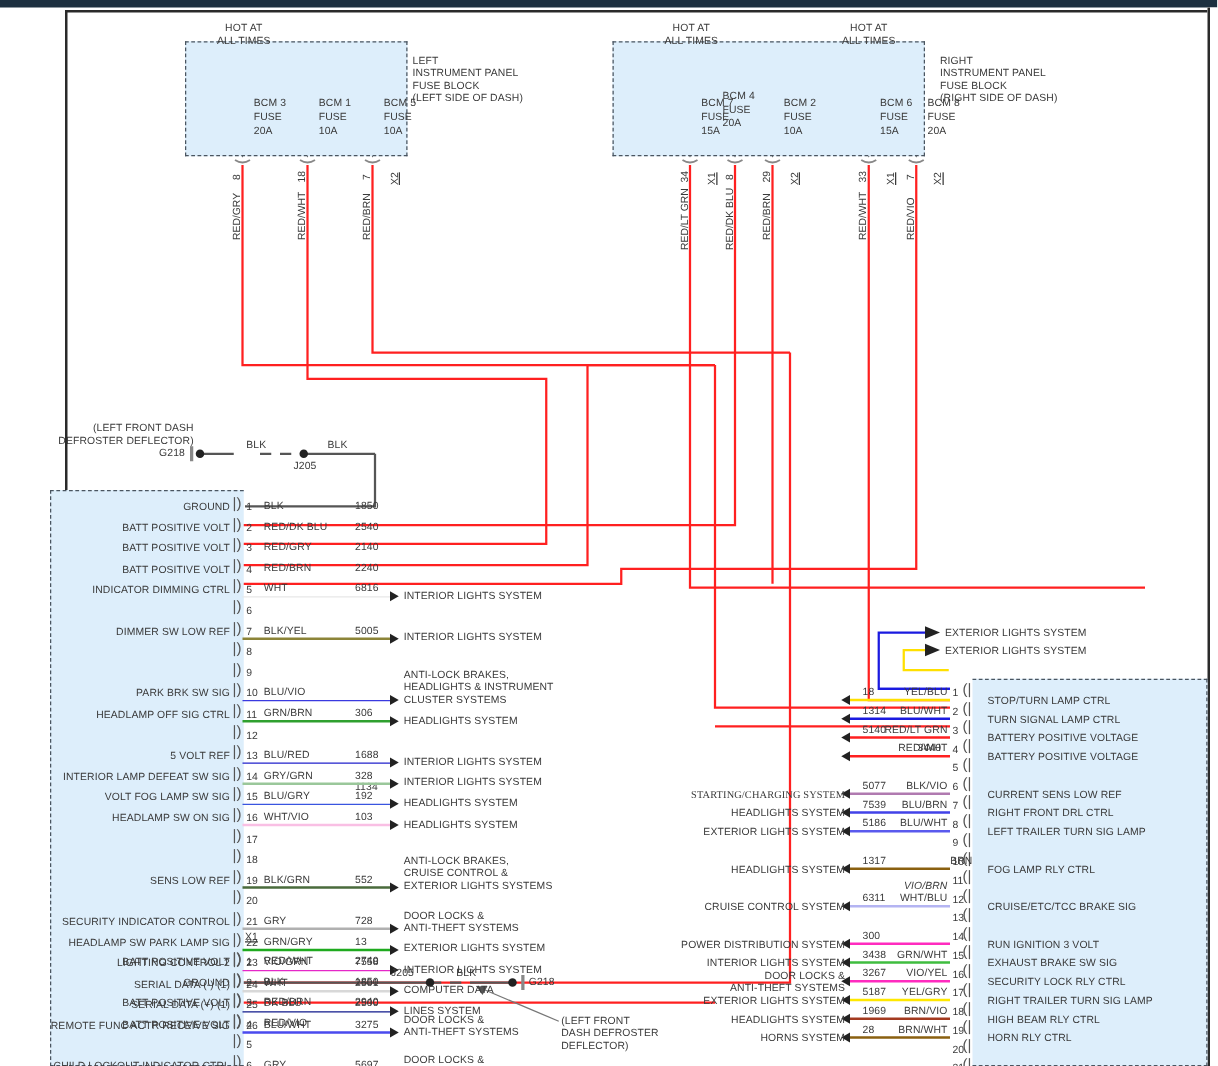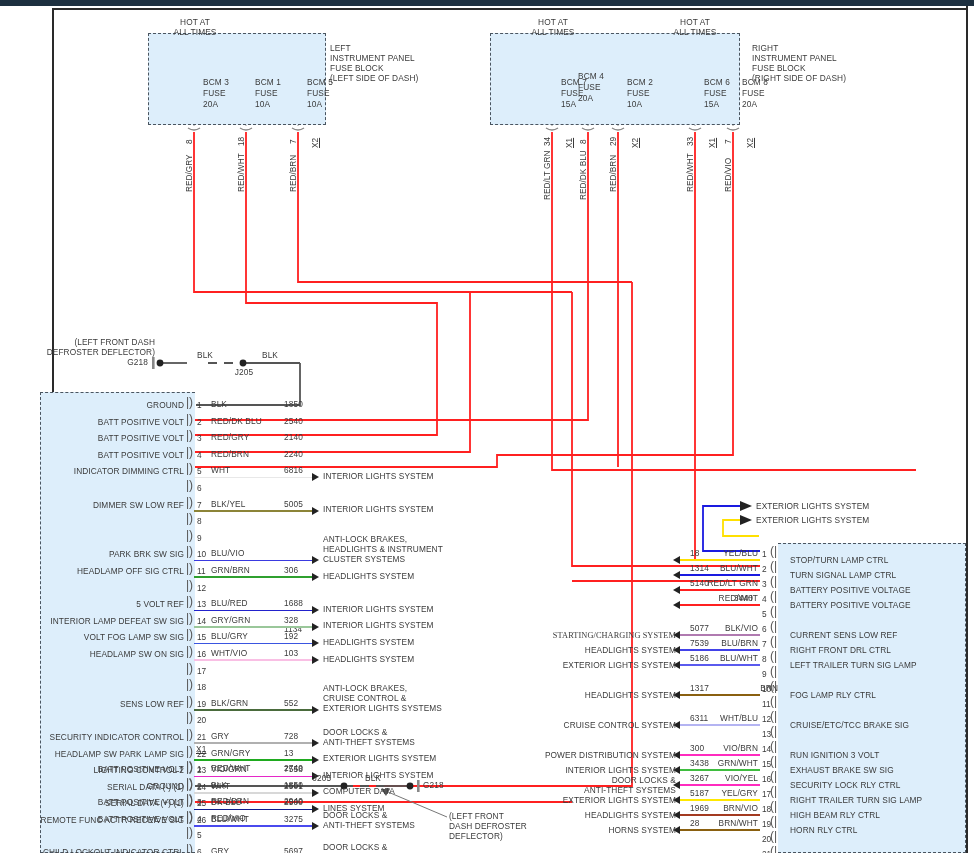--- a/index.html
+++ b/index.html
@@ -506,21 +506,21 @@
       <div class="lbl" style="left:690px;top:714px;">6311</div>
       <div class="lbl r" style="left:700px;top:714px;width:58px;">WHT/BLU</div>
       <div class="lbl" style="left:790px;top:721px;">CRUISE/ETC/TCC BRAKE SIG</div>
       <div class="hw" style="left:680px;top:724.4px;width:80px;background:#b4b4f2;"></div>
       <div class="arrow lt" style="left:673px;top:721px;"></div>
       <div class="pinbr" style="left:770px;top:724px;font-size:12px;color:#555;">(|</div>
       <div class="num" style="left:762px;top:729px;">13</div>
       <div class="pinbr" style="left:770px;top:739px;font-size:12px;color:#555;">(|</div>
       <div class="num" style="left:762px;top:744px;">14</div>
       <div class="lbl" style="left:690px;top:744px;">300</div>
-      <div class="lbl r" style="left:700px;top:744px;width:58px;">VIO/BRN</div>
+      <div class="lbl r" style="left:700px;top:704px;width:58px;font-style:italic;">VIO/BRN</div>
       <div class="lbl" style="left:790px;top:751px;">RUN IGNITION 3 VOLT</div>
       <div class="hw" style="left:680px;top:754.4px;width:80px;background:#ff2bbf;"></div>
       <div class="arrow lt" style="left:673px;top:751px;"></div>
       <div class="pinbr" style="left:770px;top:754px;font-size:12px;color:#555;">(|</div>
       <div class="num" style="left:762px;top:759px;">15</div>
       <div class="lbl" style="left:690px;top:759px;">3438</div>
       <div class="lbl r" style="left:700px;top:759px;width:58px;">GRN/WHT</div>
       <div class="lbl" style="left:790px;top:766px;">EXHAUST BRAKE SW SIG</div>
       <div class="hw" style="left:680px;top:769.4px;width:80px;background:#3fbd3f;"></div>
       <div class="arrow lt" style="left:673px;top:766px;"></div>

